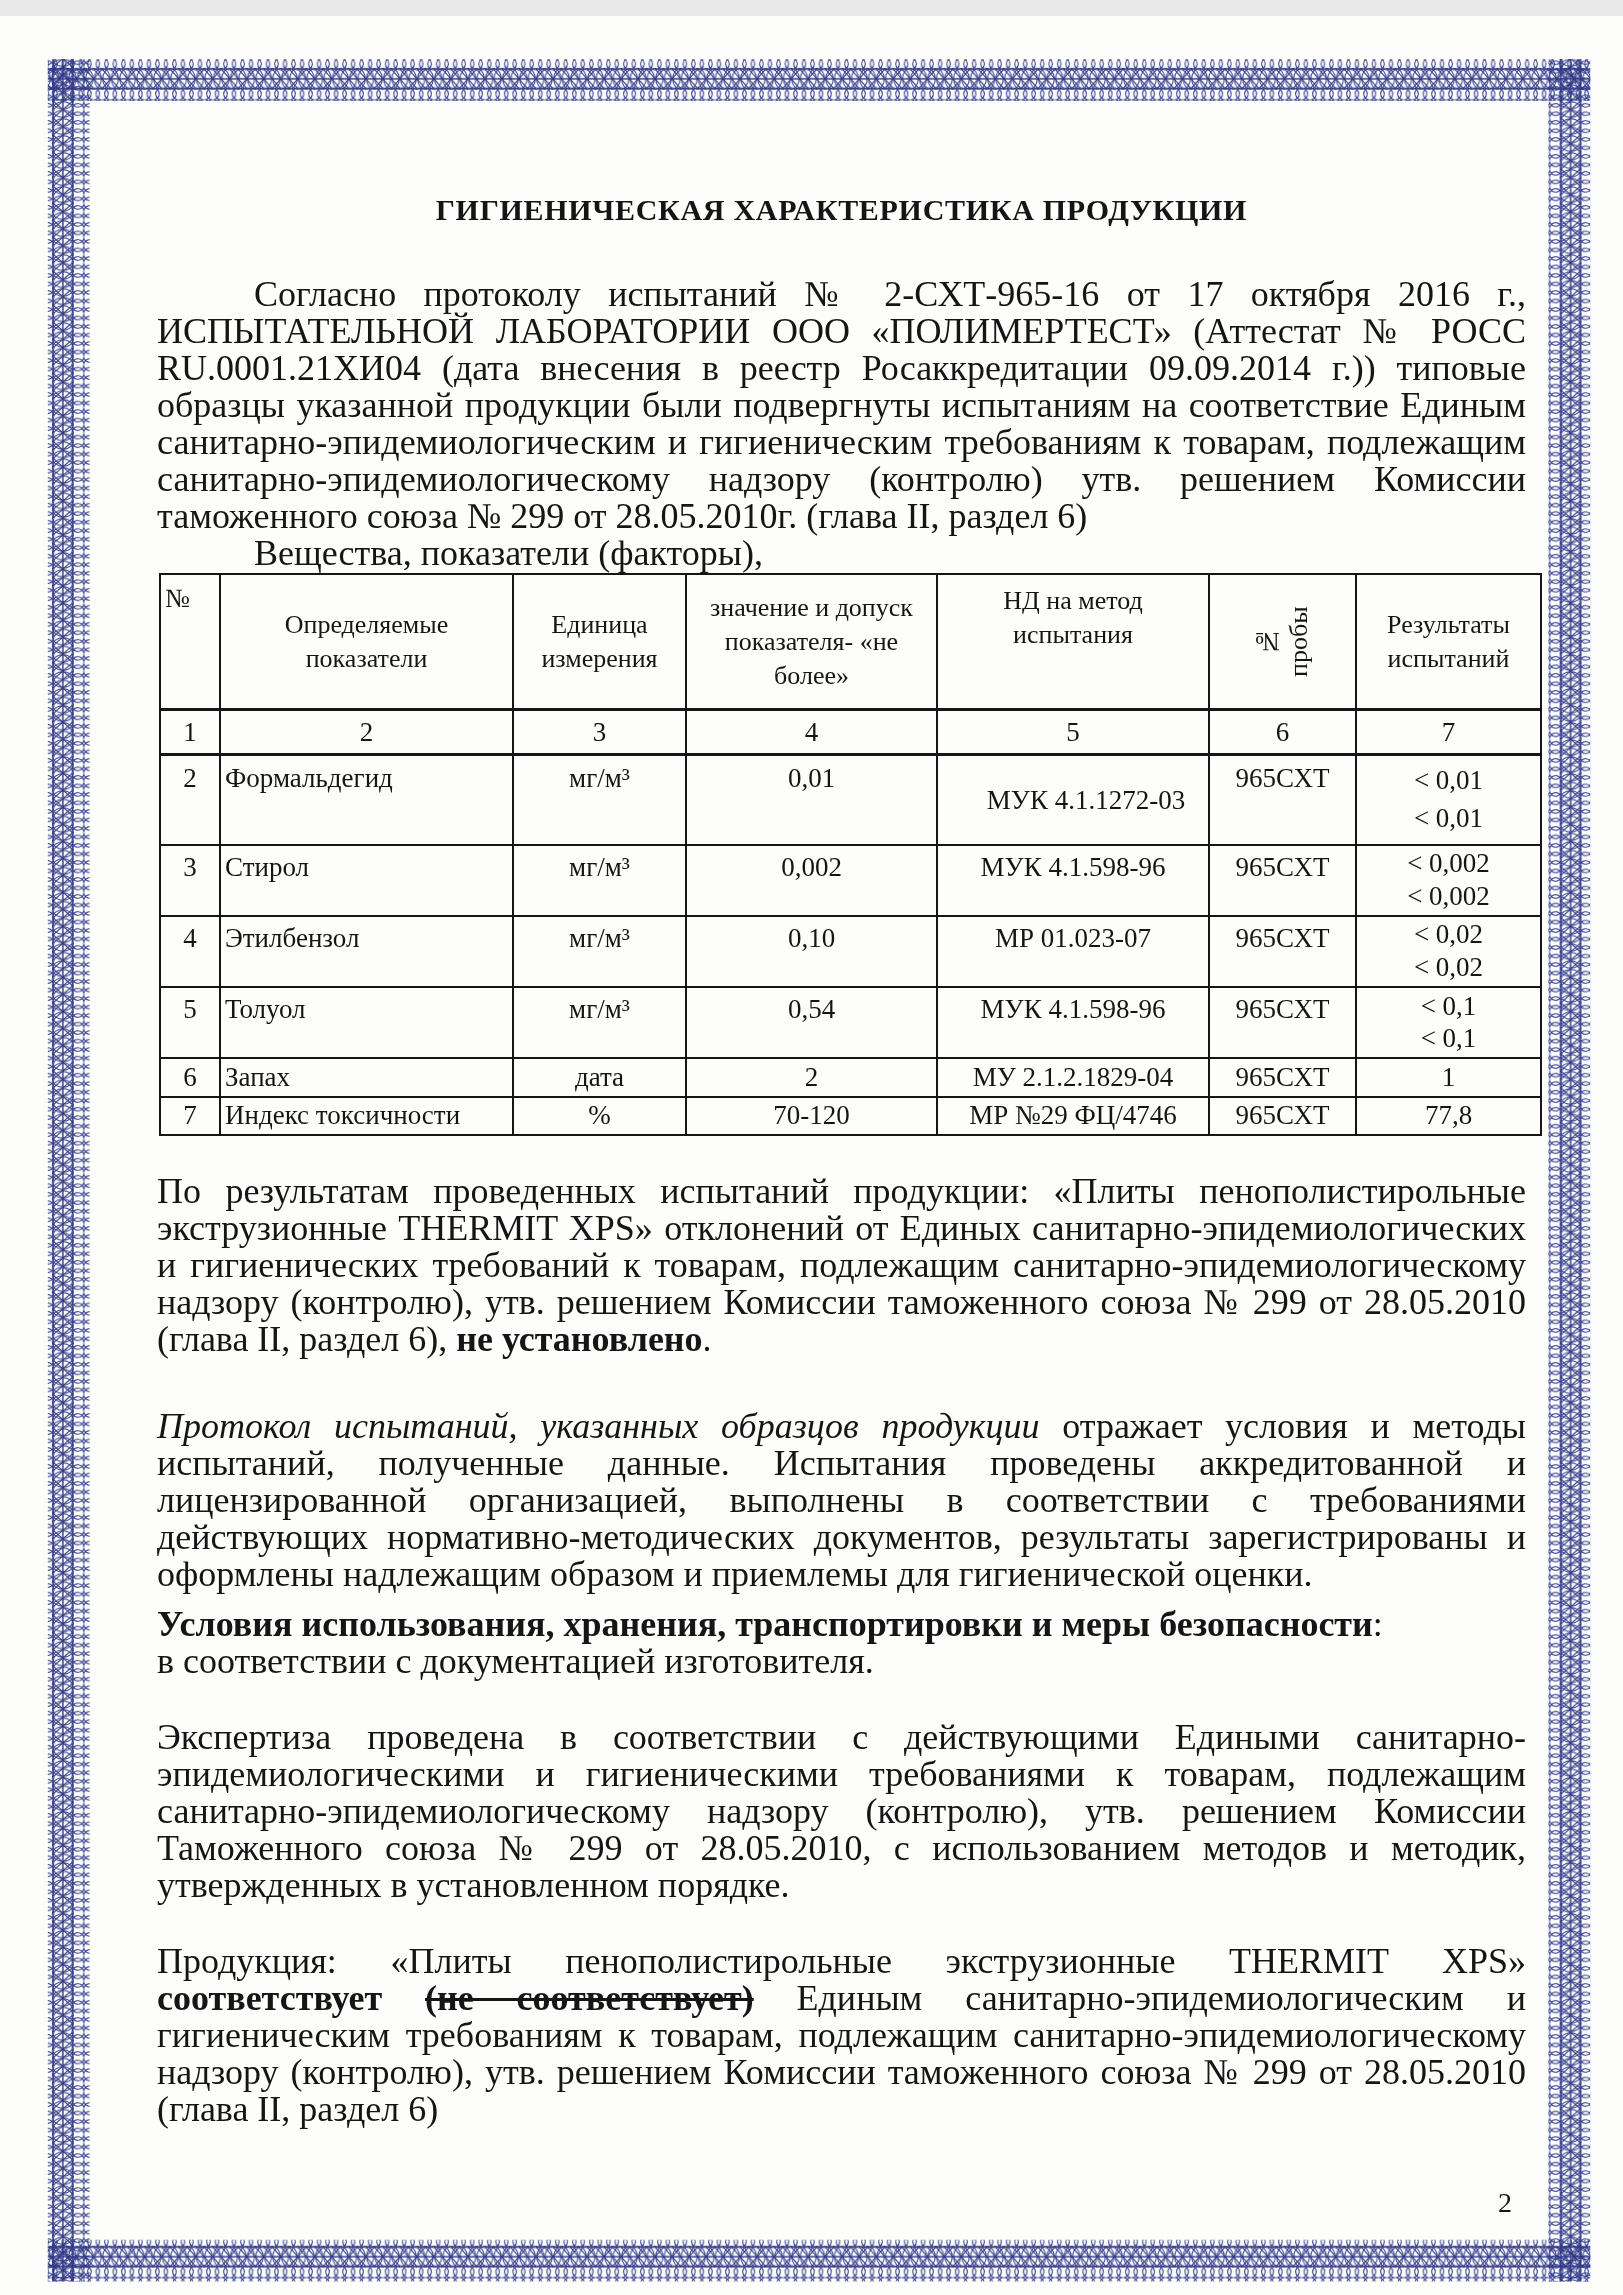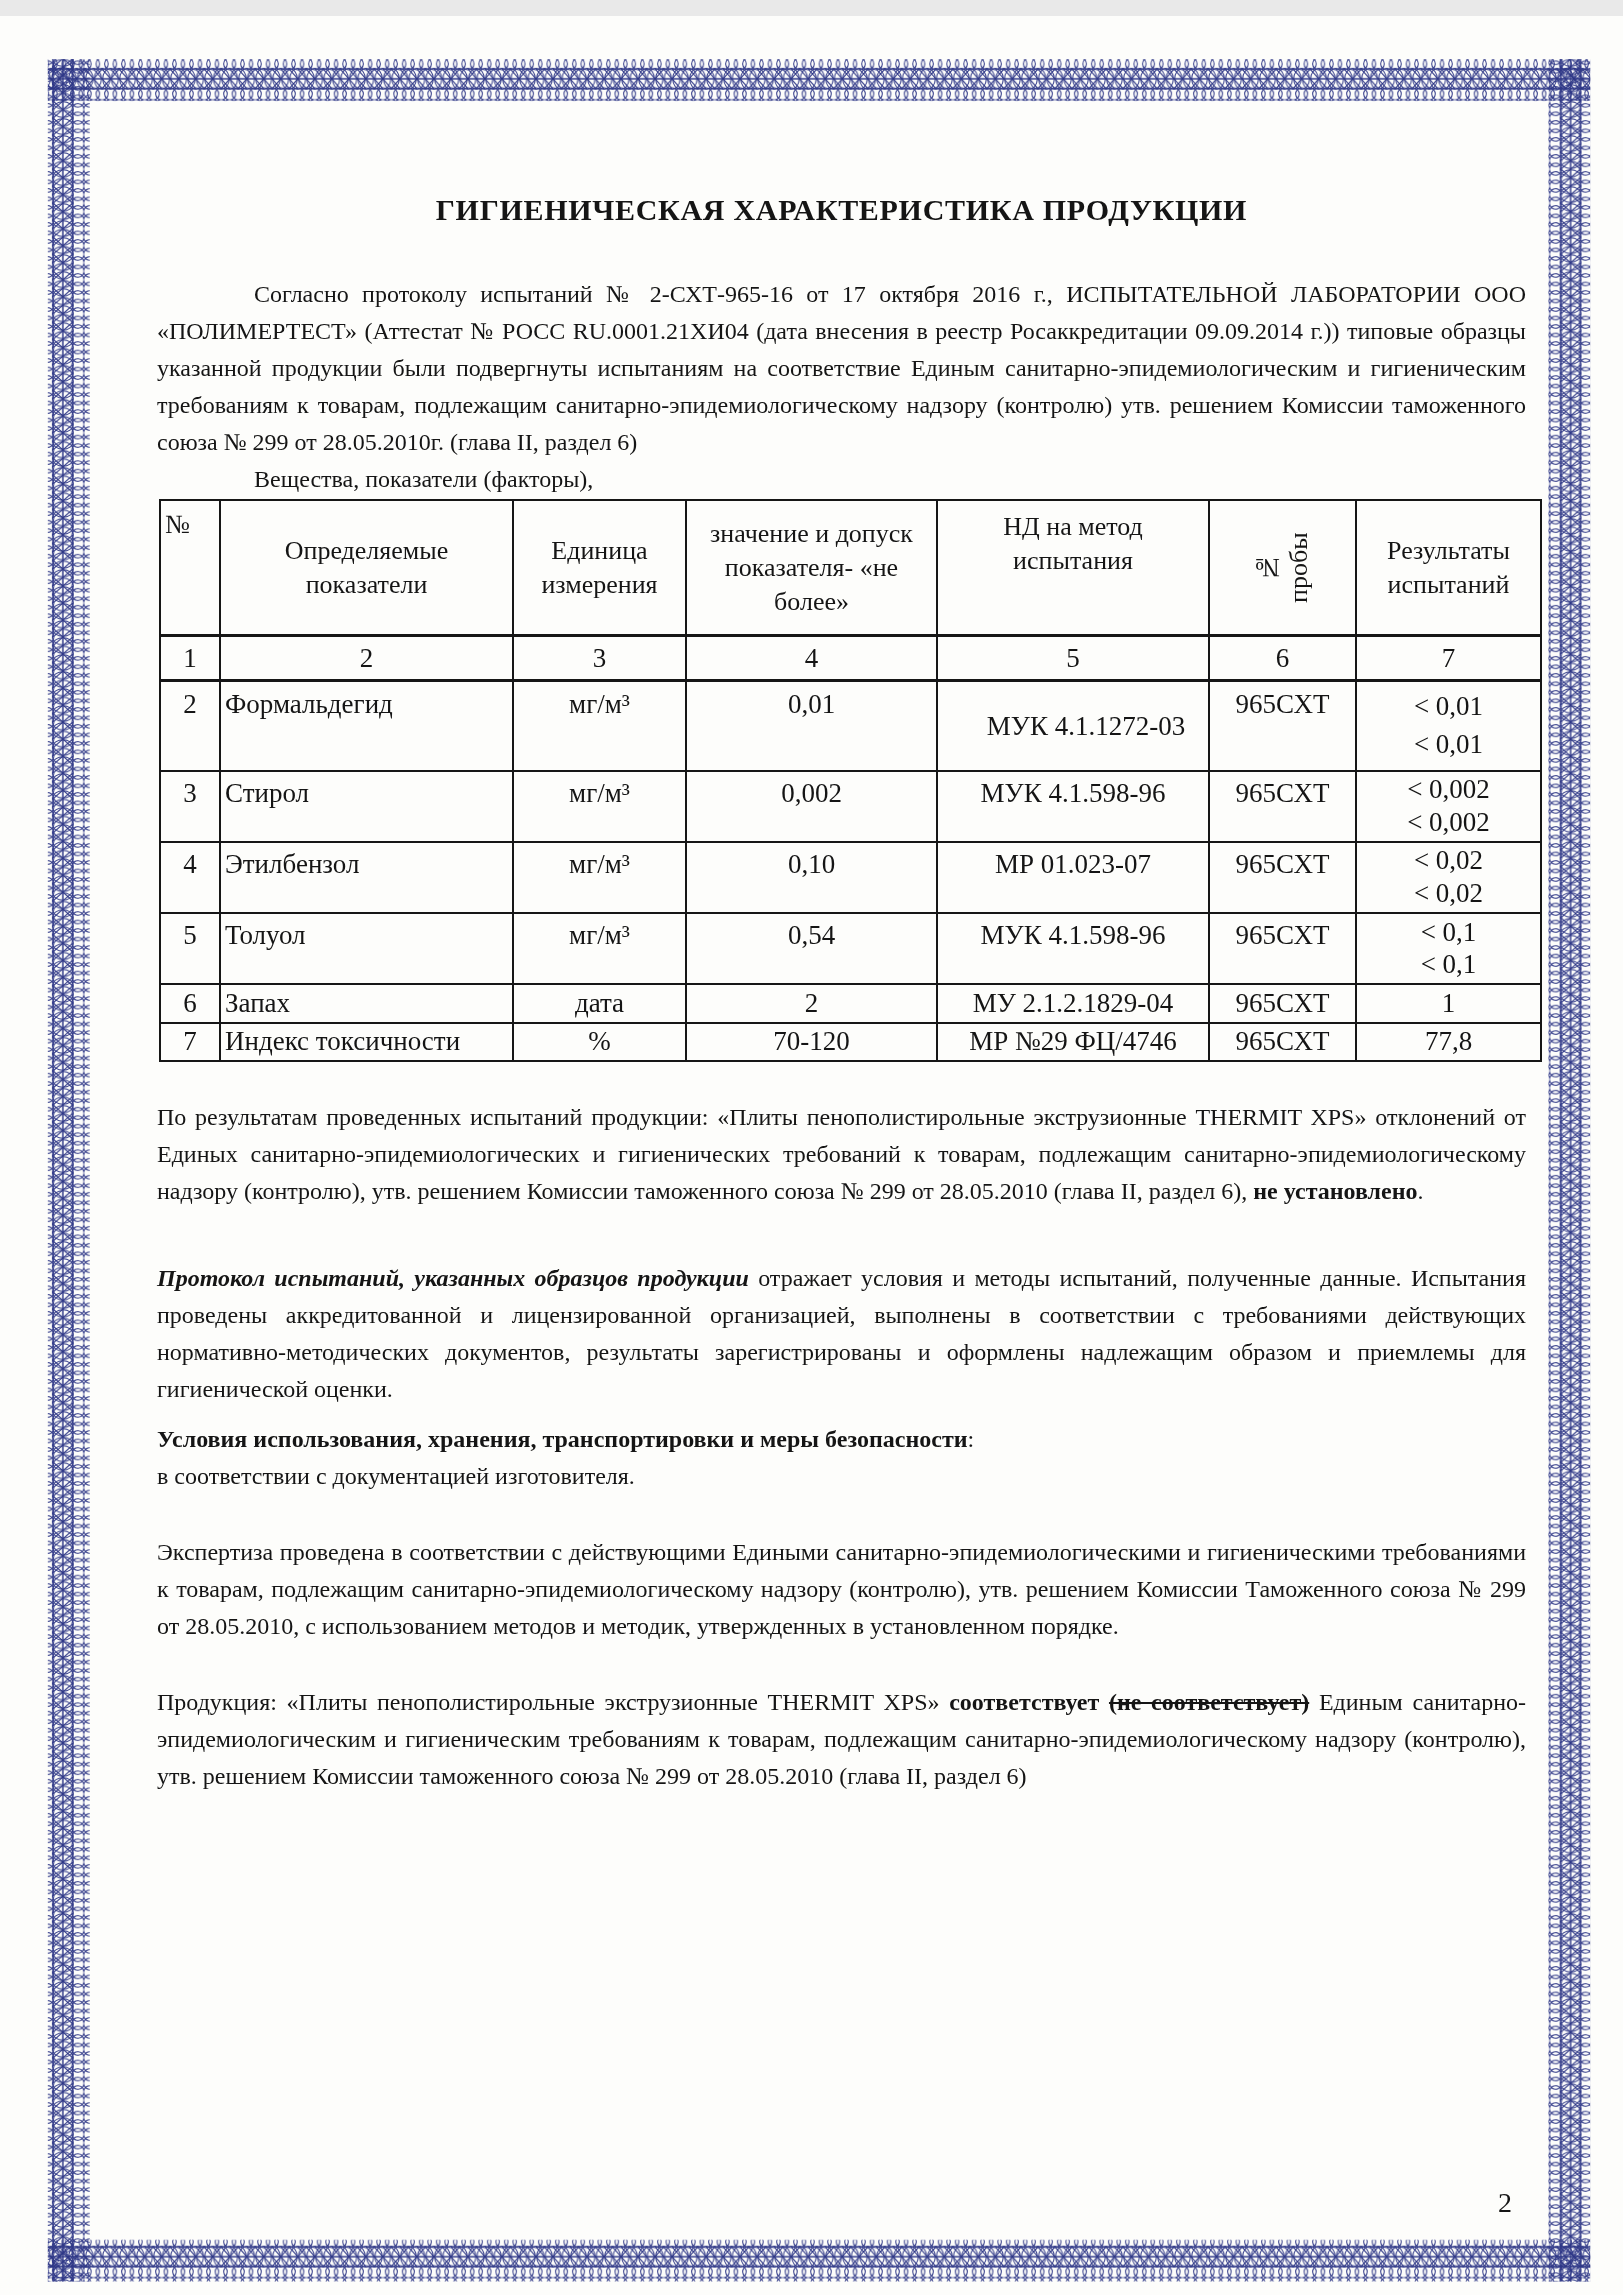--- a/index.html
+++ b/index.html
@@ -3,30 +3,30 @@
 <meta charset="utf-8">
 <style>
   html,body{margin:0;padding:0;background:#e9e9e9;}
   .page{
     position:relative;width:1623px;height:2295px;background:#fdfdfb;overflow:hidden;
     font-family:"Liberation Serif","DejaVu Serif",serif;color:#151515;margin:16px auto;
   }
   .frame{position:absolute;left:0;top:0;width:1623px;height:2295px;pointer-events:none;}
   .content{position:absolute;left:157px;top:0;width:1369px;}
   .title{margin:175px 0 0 0;text-align:center;font-size:30px;font-weight:bold;letter-spacing:0.7px;line-height:37px;}
-  .p{font-size:24px;line-height:37px;text-align:justify;margin:0;}
+  .p{font-size:36px;line-height:37px;text-align:justify;margin:0;}
   .p-intro{margin-top:48px;text-indent:97px;}
   .caption{text-indent:97px;text-align:left;}
   .p-results{margin-top:37px;}
   .p-protocol{margin-top:50px;}
   .p-conditions{margin-top:13px;text-align:left;}
   .heading-conclusion{margin:26px 0 0 0;text-align:center;font-size:31px;font-weight:bold;line-height:37px;letter-spacing:0.7px;}
   .p-expertise{margin-top:39px;}
   .p-production{margin-top:39px;}
-  .lead-bi{font-weight:bold;font-style:italic;}
+  .lead-bi{font-weight:normal;font-style:italic;}
   .strike{text-decoration:line-through;}
   .pagenum{position:absolute;right:111px;bottom:92px;font-size:28px;}
 
   
   .tbl{border-collapse:collapse;width:1382px;margin:1.3px 0 0 2px;font-size:27px;table-layout:fixed;}
   .tbl th,.tbl td{border:2px solid #161616;padding:0 3.9px;overflow:hidden;}
   .tbl th{font-weight:normal;font-size:26px;line-height:34px;vertical-align:middle;text-align:center;border-bottom-width:3.3px;}
   .tbl{border:2.6px solid #161616;}
   .hdr th{height:124px;}
   .nums td{height:42px;text-align:center;vertical-align:middle;border-bottom-width:3.3px;}

